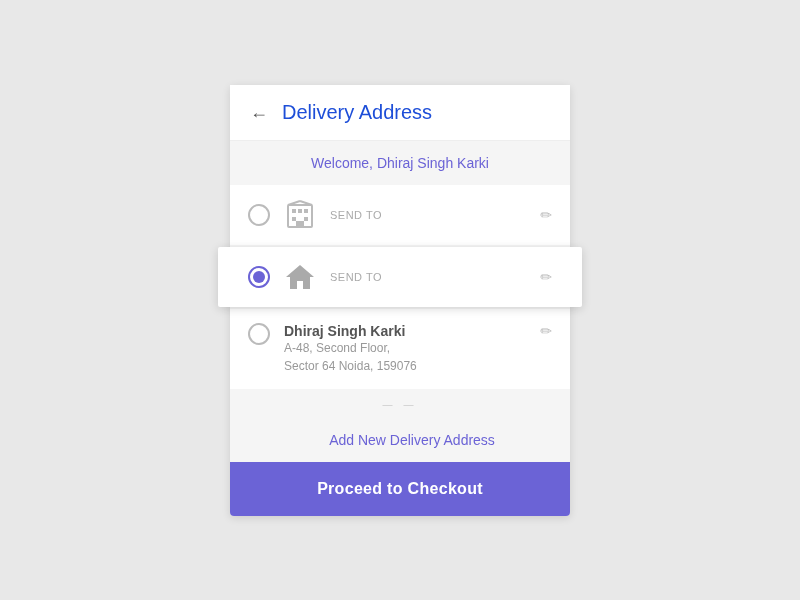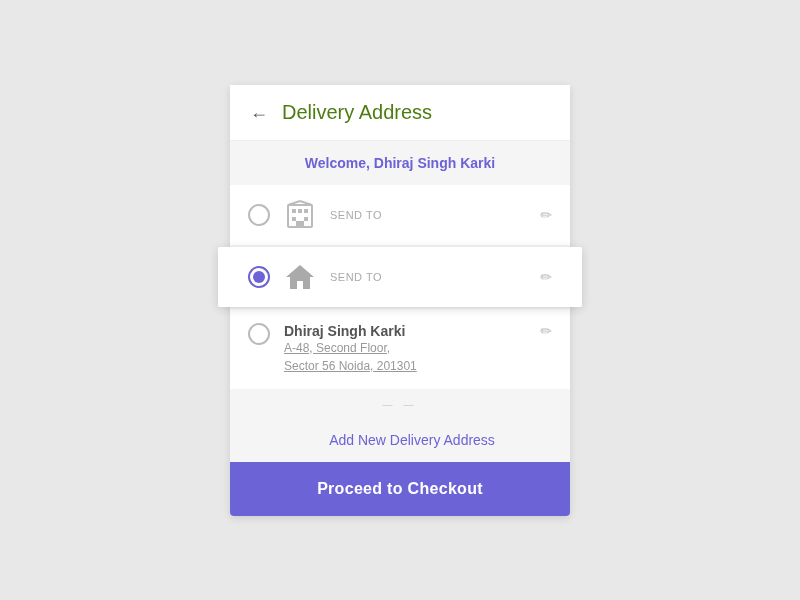--- a/index.html
+++ b/index.html
@@ -35,34 +35,34 @@
 
     .back-icon {
       font-size: 18px;
       color: #555;
       cursor: pointer;
     }
 
     .header-title {
       font-size: 20px;
       font-weight: 500;
-      color: #4d7c0f;
+      color: #1d4ed8;
     }
 
     .welcome-bar {
       background: #f5f5f5;
       text-align: center;
       padding: 14px 20px;
       font-size: 14px;
       color: #888;
     }
 
     .welcome-bar span {
       color: #6b63d6;
-      font-weight: 700;
+      font-weight: 400;
     }
 
     .address-option {
       background: #fff;
       margin: 0 0 2px 0;
       padding: 14px 18px;
       display: flex;
       align-items: center;
       gap: 14px;
       cursor: pointer;
@@ -159,21 +159,20 @@
     .address-person-name {
       font-size: 14px;
       font-weight: 600;
       color: #555;
     }
 
     .address-text {
       font-size: 12px;
       color: #999;
       line-height: 1.5;
-      text-decoration: underline;
     }
 
     .divider-dots {
       text-align: center;
       padding: 8px;
       color: #ccc;
       font-size: 10px;
       letter-spacing: 4px;
     }
 
@@ -254,21 +253,21 @@
   </div>
 
   
   <div class="address-detail-option">
     <div class="radio-outer">
     </div>
     <div class="address-detail-info">
       <div class="address-person-name">Dhiraj Singh Karki</div>
       <div class="address-text">
         <span>A-48, Second Floor,</span><br>
-        <span>Sector 56 Noida, 201301</span>
+        <span>Sector 64 Noida, 159076</span>
       </div>
     </div>
     <span class="edit-icon">✏</span>
   </div>
 
   
   <div class="divider-dots">— —</div>
 
   
   <div class="add-new-link">Add New Delivery Address</div>

